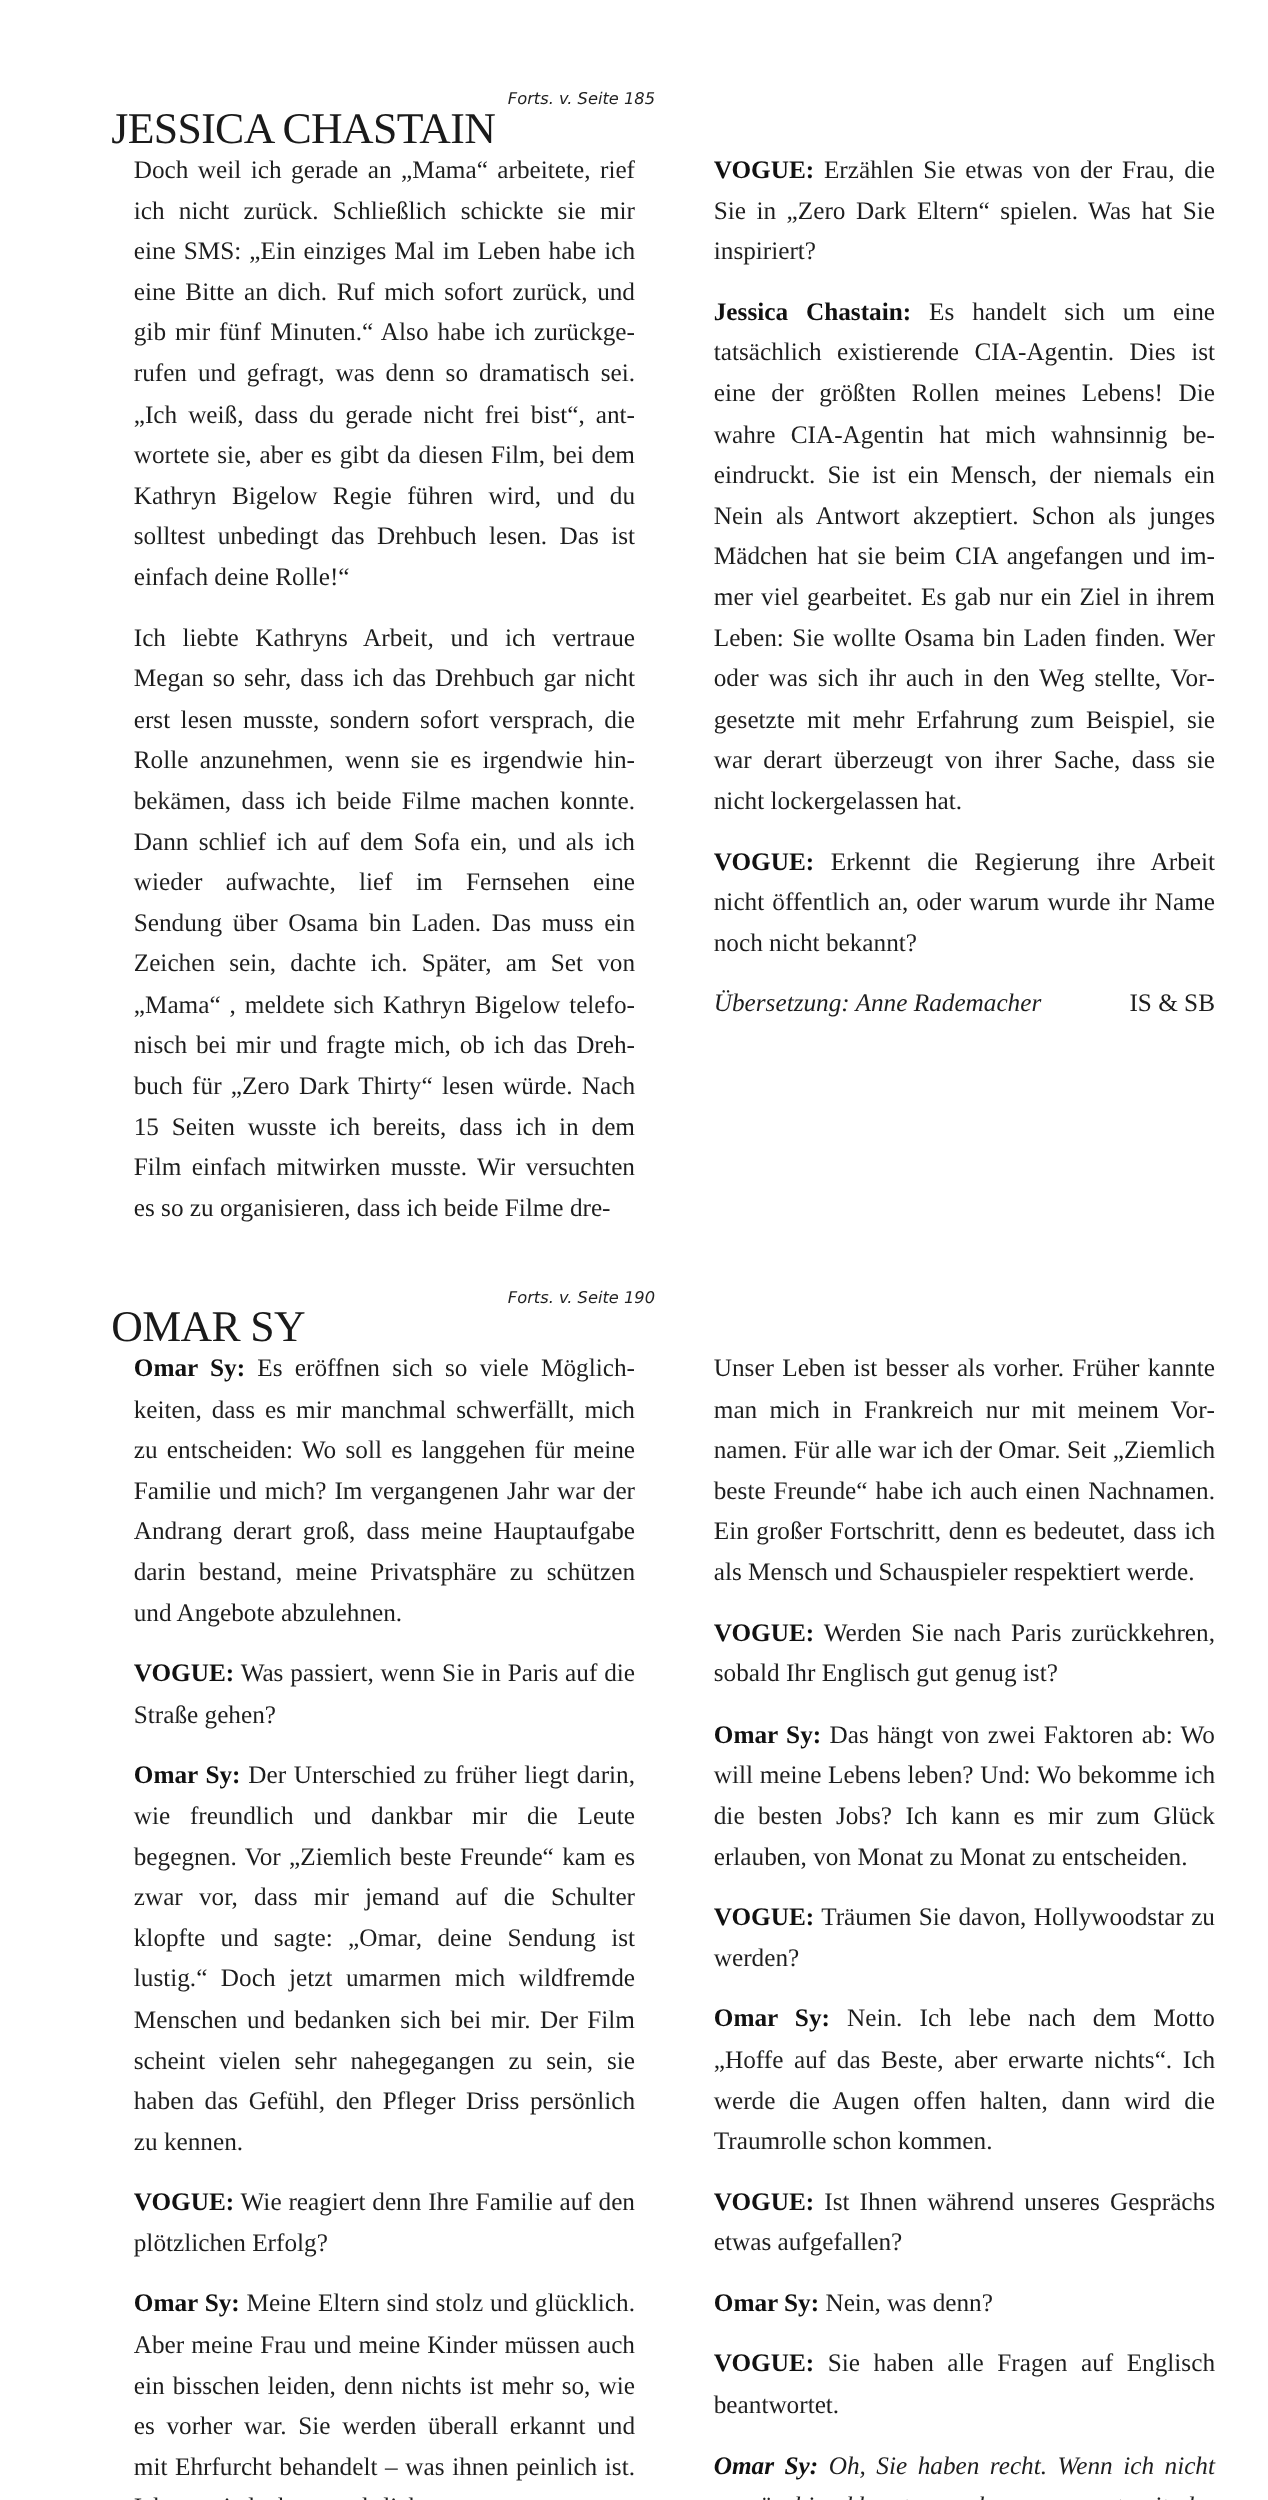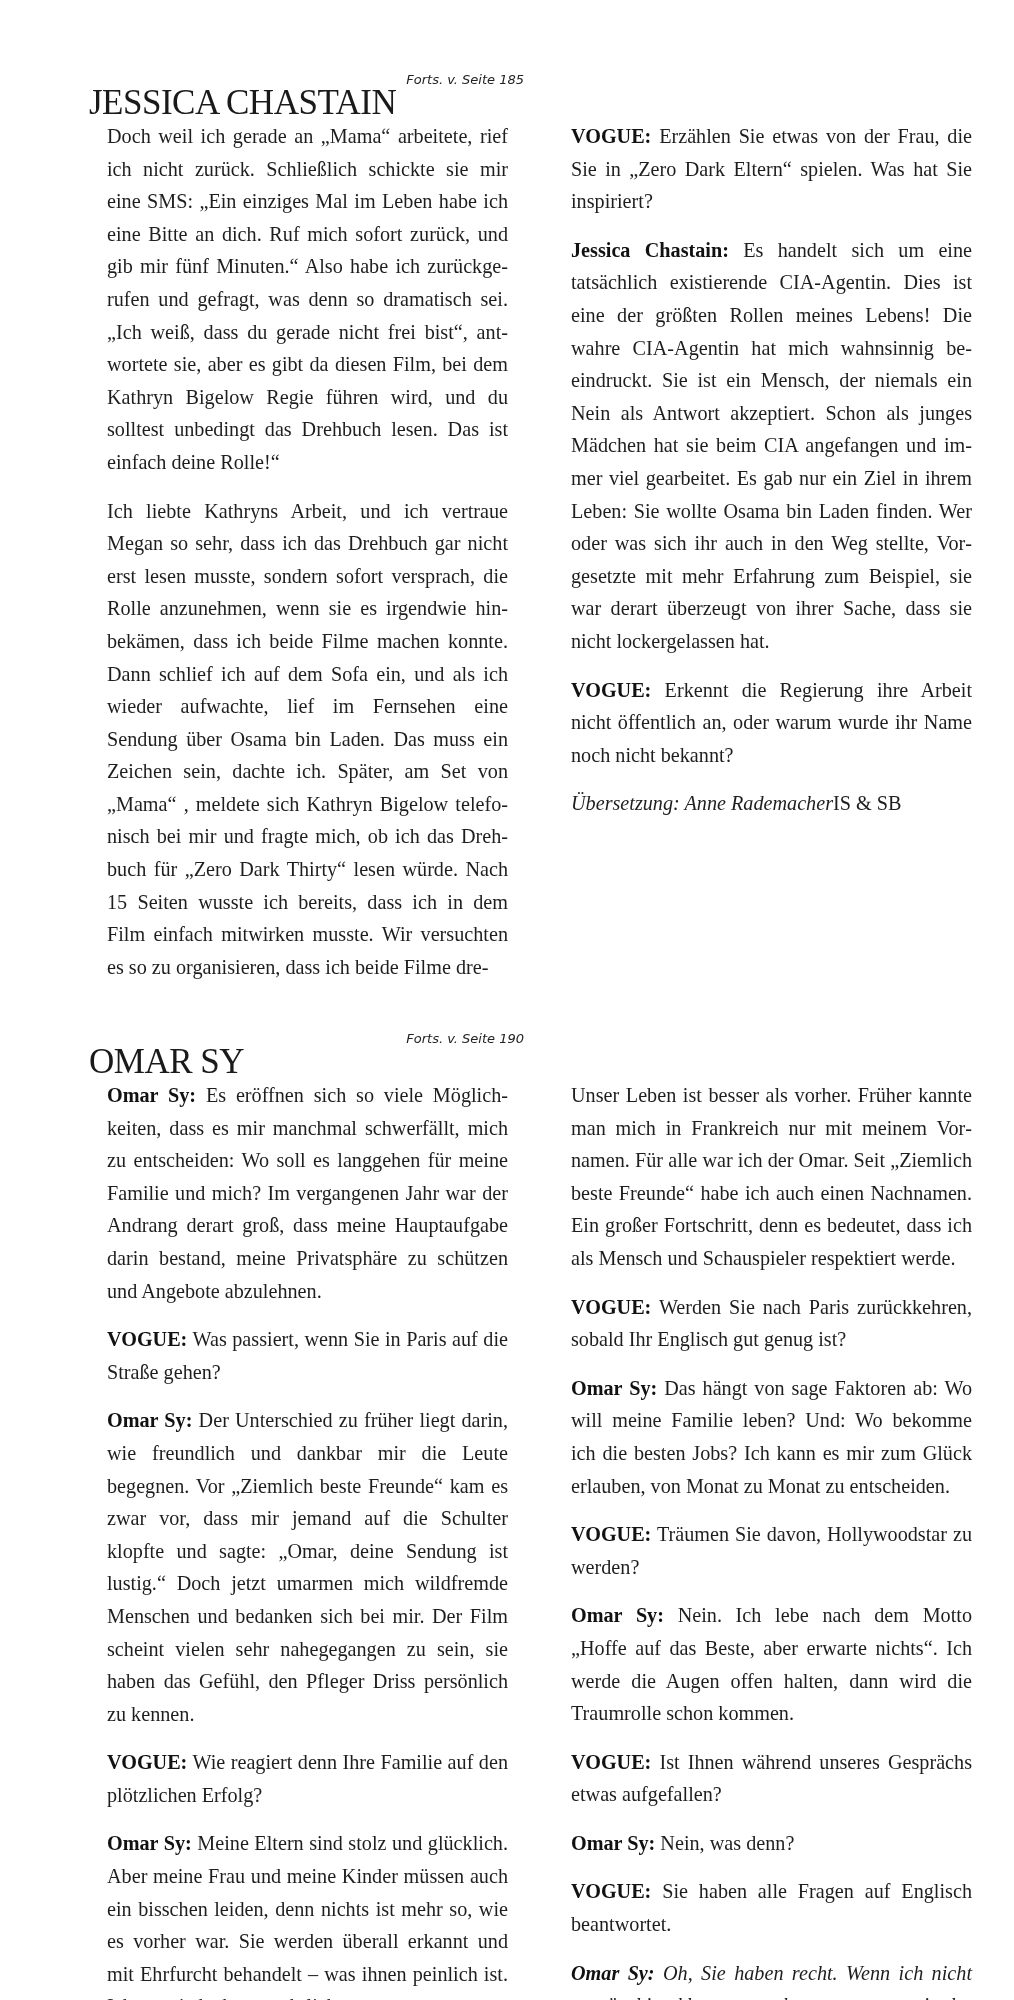--- a/index.html
+++ b/index.html
@@ -8,21 +8,21 @@
   #sec-jessica { top: 56px; }
   #sec-omar { top: 1015px; }
   .head { position: relative; height: 48px; width: 433px; }
   .title { position: absolute; left: -2px; top: 0; font-family: Liberation Serif, serif; font-size: 35px; letter-spacing: -0.5px; font-weight: normal; color: #1a1a1a; line-height: 48px; white-space: nowrap; }
   .forts { position: absolute; right: 0; top: 14px; font-family: "DejaVu Sans", "Liberation Sans", sans-serif; font-style: italic; font-size: 13px; color: #222; line-height: 20px; white-space: nowrap; text-align: center; }
   #sec-jessica .forts { right: 0; }
   .cols { display: flex; justify-content: space-between; }
   .col { width: 433px; font-family: "Liberation Serif", "DejaVu Serif", serif; font-size: 20.2px; line-height: 32.6px; text-align: justify; hyphens: manual; color: #1e1e1e; }
   .col p { margin: 16px; }
   .col b { font-weight: bold; color: #111; }
-  .credit-line { display: flex; }
+  .credit-line { display: flex; justify-content: space-between; }
   .credit-line i { font-style: italic; }
   .end-line { display: flex; justify-content: space-between; }
 </style>
 </head>
 <body>
 
 <section class="section" id="sec-jessica">
   <div class="head">
     <h1 class="title">JESSICA CHASTAIN</h1>
     <span class="forts">Forts. v. Seite 185</span>
@@ -53,21 +53,21 @@
     <div class="col">
       <p><b>Omar Sy:</b> <span>Es eröffnen sich so viele Möglich­keiten, dass es mir manchmal schwerfällt, mich zu entscheiden: Wo soll es langgehen für meine Familie und mich? Im vergangenen Jahr war der Andrang derart groß, dass meine Haupt­aufgabe darin bestand, meine Privatsphäre zu schützen und Angebote abzulehnen.</span></p>
       <p><b>VOGUE:</b> <span>Was passiert, wenn Sie in Paris auf die Straße gehen?</span></p>
       <p><b>Omar Sy:</b> <span>Der Unterschied zu früher liegt darin, wie freundlich und dankbar mir die Leute begegnen. Vor „Ziemlich beste Freunde“ kam es zwar vor, dass mir jemand auf die Schulter klopfte und sagte: „Omar, deine Sendung ist lustig.“ Doch jetzt umarmen mich wildfremde Menschen und bedanken sich bei mir. Der Film scheint vielen sehr nahegegangen zu sein, sie haben das Gefühl, den Pfleger Driss persönlich zu kennen.</span></p>
       <p><b>VOGUE:</b> <span>Wie reagiert denn Ihre Familie auf den plötzlichen Erfolg?</span></p>
       <p><b>Omar Sy:</b> <span>Meine Eltern sind stolz und glück­lich. Aber meine Frau und meine Kinder müs­sen auch ein bisschen leiden, denn nichts ist mehr so, wie es vorher war. Sie werden überall erkannt und mit Ehrfurcht behandelt – was ihnen peinlich ist. Ich sage jedoch ganz ehrlich:</span></p>
     </div>
     <div class="col">
       <p><span>Unser Leben ist besser als vorher. Früher kann­te man mich in Frankreich nur mit meinem Vor­namen. Für alle war ich der Omar. Seit „Ziem­lich beste Freunde“ habe ich auch einen Nachnamen. Ein großer Fortschritt, denn es bedeutet, dass ich als Mensch und Schauspieler respektiert werde.</span></p>
       <p><b>VOGUE:</b> <span>Werden Sie nach Paris zurückkehren, sobald Ihr Englisch gut genug ist?</span></p>
-      <p><b>Omar Sy:</b> <span>Das hängt von sage Faktoren ab: Wo will meine Familie leben? Und: Wo bekomme ich die besten Jobs? Ich kann es mir zum Glück erlauben, von Monat zu Monat zu entscheiden.</span></p>
+      <p><b>Omar Sy:</b> <span>Das hängt von zwei Faktoren ab: Wo will meine Lebens leben? Und: Wo bekomme ich die besten Jobs? Ich kann es mir zum Glück erlauben, von Monat zu Monat zu entscheiden.</span></p>
       <p><b>VOGUE:</b> <span>Träumen Sie davon, Hollywoodstar zu werden?</span></p>
       <p><b>Omar Sy:</b> <span>Nein. Ich lebe nach dem Motto „Hoffe auf das Beste, aber erwarte nichts“. Ich werde die Augen offen halten, dann wird die Traumrolle schon kommen.</span></p>
       <p><b>VOGUE:</b> <span>Ist Ihnen während unseres Gesprächs etwas aufgefallen?</span></p>
       <p><b>Omar Sy:</b> <span>Nein, was denn?</span></p>
       <p><b>VOGUE:</b> <span>Sie haben alle Fragen auf Englisch beantwortet.</span></p>
       <p class="end-line" style="display: block; text-align: justify; font-style: italic;">
         <span><b>Omar Sy:</b> <span>Oh, Sie haben recht. Wenn ich nicht nervös bin, klappt es schon ganz gut mit der Sprache.</span></span>
       </p>
       <p style="text-align:left; margin-top:-32.6px;"><span>LJ</span></p>
     </div>

